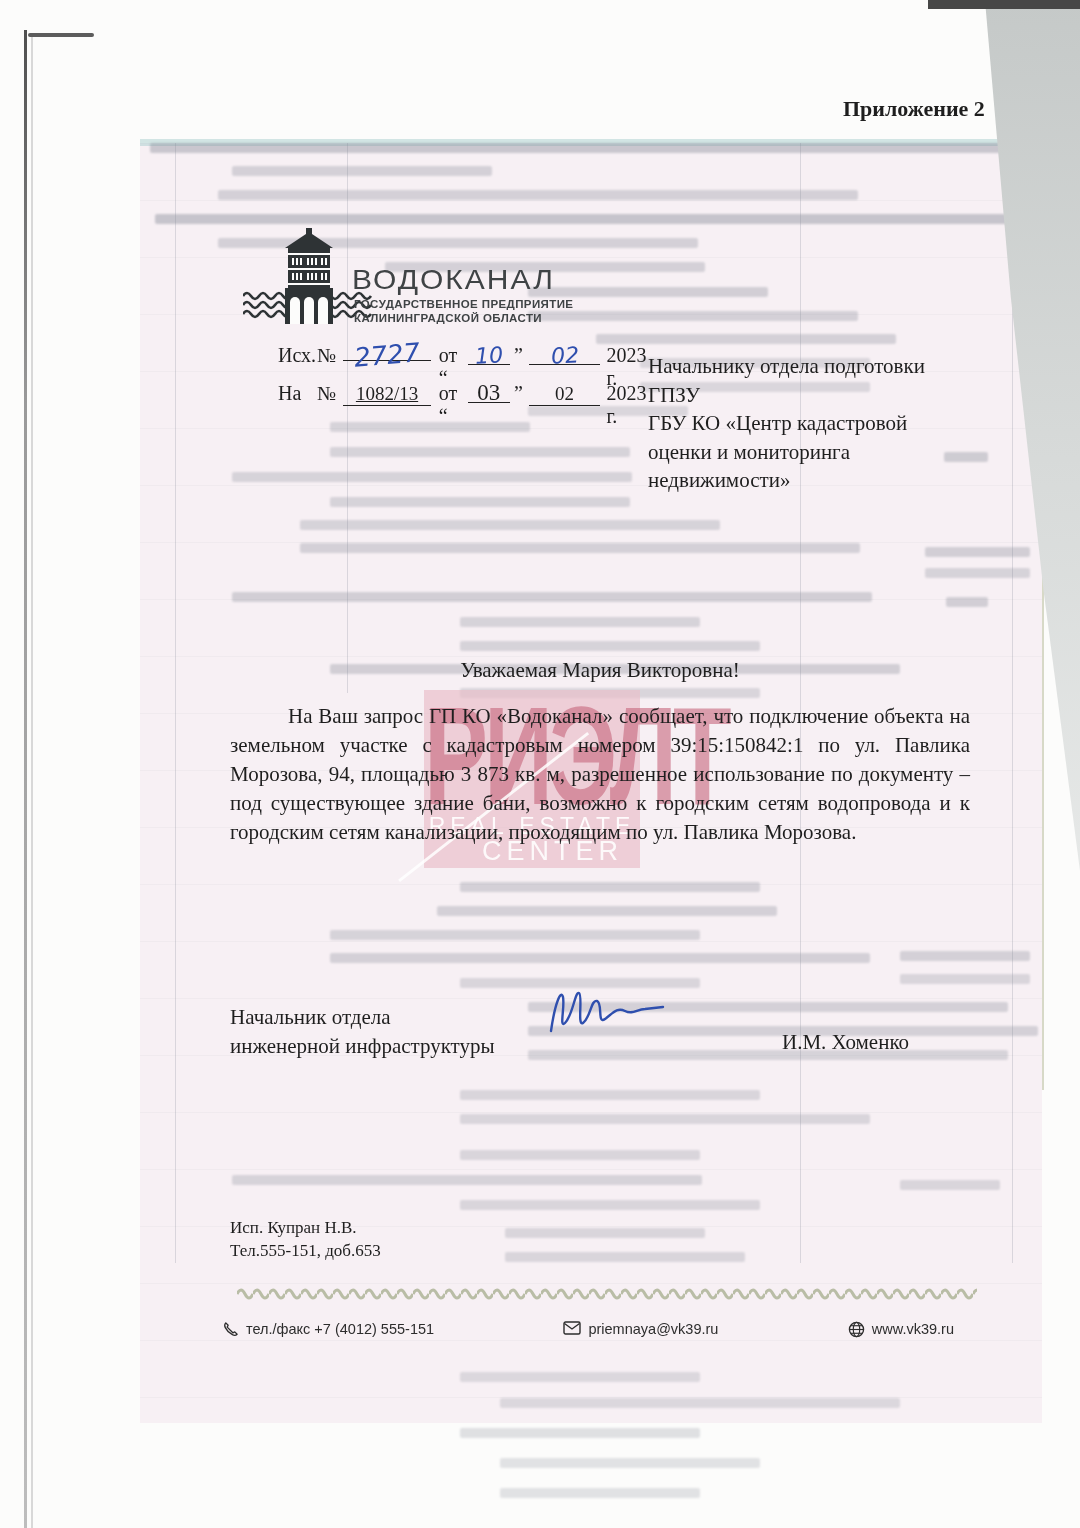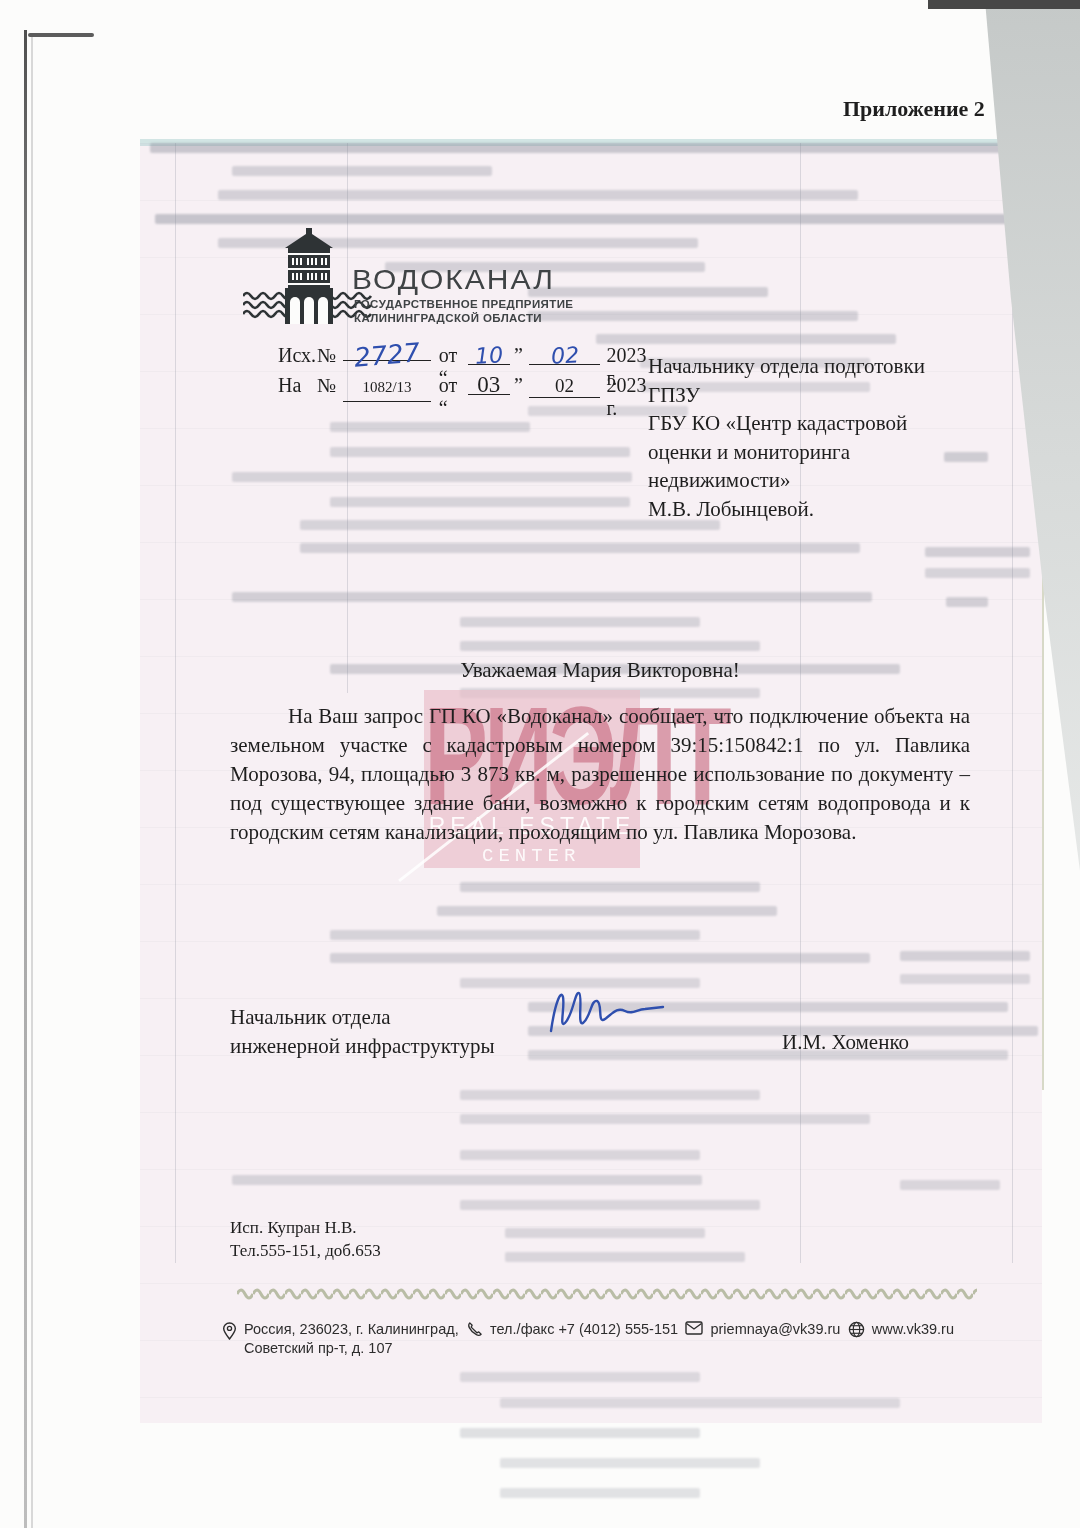--- a/index.html
+++ b/index.html
@@ -26,22 +26,22 @@
   
   .watermark{position:absolute;left:424px;top:690px;width:216px;height:178px;z-index:4;
     background:rgba(233,190,200,.68);overflow:visible;}
   .wm-big{position:absolute;left:0;top:-14px;width:100%;text-align:center;
     font-family:"Liberation Sans",sans-serif;font-weight:700;font-size:96px;
     letter-spacing:-4px;transform:scaleY(1.45);transform-origin:top;
     color:rgba(198,102,124,.60);}
   .wm-l1{position:absolute;left:0;bottom:28px;width:100%;text-align:center;
     font-family:"Liberation Sans",sans-serif;font-size:23px;letter-spacing:5px;
     color:rgba(255,255,255,.92);}
-  .wm-l2{position:absolute;left:58px;bottom:1px;font-family:Liberation Mono, monospace;
-    font-size:19px;letter-spacing:5px;color:rgba(255,255,255,.88);}
+  .wm-l2{position:absolute;left:58px;bottom:1px;font-family:Liberation Sans, sans-serif;
+    font-size:27px;letter-spacing:5px;color:rgba(255,255,255,.88);}
   .wm-slash{position:absolute;left:-24px;bottom:-14px;width:240px;height:3px;
     background:rgba(255,255,255,.85);transform:rotate(-38deg);transform-origin:left bottom;}
   
   .print{z-index:5;font-family:Liberation Serif, serif;}
   .appendix{position:absolute;left:843px;top:96px;width:160px;font-weight:700;font-size:22px;z-index:5;}
   .logo-group{position:absolute;left:243px;top:228px;z-index:5;}
   .org-name{position:absolute;left:352px;top:262px;font-family:"Liberation Sans",sans-serif;
     font-size:30px;letter-spacing:2px;color:#3f4345;transform:scaleY(.95);z-index:5;}
   .org-sub{position:absolute;left:354px;top:298px;font-family:"Liberation Sans",sans-serif;
     font-size:11.5px;font-weight:700;color:#3f4345;line-height:13.5px;letter-spacing:.4px;z-index:5;}
@@ -196,38 +196,37 @@
   <div class="ref-row" style="top:338px;">
     <span class="lbl1">Исх.</span>
     <span class="lbl2">№</span>
     <span class="u" style="width:112px;"><span class="hand hand-num">2727</span></span>
     <span style="margin:0 4px 0 8px;">от “</span>
     <span class="u" style="width:54px;"><span class="hand hand-sm">10</span></span>
     <span style="margin:0 6px 0 4px;">”</span>
     <span class="u" style="width:92px;"><span class="hand hand-sm">02</span></span>
     <span style="margin-left:6px;">2023 г.</span>
   </div>
-  <div class="ref-row" style="top:372px;">
+  <div class="ref-row" style="top:380px;">
     <span class="lbl1">На</span>
     <span class="lbl2">№</span>
-    <span class="u" style="width:112px;font-size:15px;">1082/13</span>
+    <span class="u" style="width:112px;font-size:19px;text-decoration:underline;">1082/13</span>
     <span style="margin:0 4px 0 8px;">от “</span>
     <span class="u" style="width:54px;font-size:23px;">03</span>
     <span style="margin:0 6px 0 4px;">”</span>
     <span class="u" style="width:92px;font-size:19px;">02</span>
     <span style="margin-left:6px;">2023 г.</span>
   </div>
 
   <div class="addressee print">
     <div>Начальнику отдела подготовки</div>
     <div>ГПЗУ</div>
     <div>ГБУ КО «Центр кадастровой</div>
     <div>оценки и мониторинга</div>
     <div>недвижимости»</div>
-    <div>М.В. Лобынцевой.</div>
   </div>
 
   <div class="salutation print">Уважаемая Мария Викторовна!</div>
   <div class="body-par print">На Ваш запрос ГП КО «Водоканал» сообщает, что подключение объекта на земельном участке с кадастровым номером 39:15:150842:1 по ул. Павлика Морозова, 94,  площадью 3 873 кв. м, разрешенное использование по документу – под существующее здание бани, возможно к городским сетям водопровода и к городским сетям канализации, проходящим по ул. Павлика Морозова.</div>
 
   <div class="sig-pos print">
     <div>Начальник отдела</div>
     <div>инженерной инфраструктуры</div>
   </div>
   <div class="sig-scribble print">
@@ -248,30 +247,20 @@
         <pattern id="wv" width="16" height="14" patternUnits="userSpaceOnUse">
           <path d="M0 8 Q4 0 8 8 Q12 16 16 8" fill="none" stroke="#b9bda6" stroke-width="3"></path>
         </pattern>
       </defs>
       <rect x="0" y="0" width="740" height="14" fill="url(#wv)"></rect>
     </svg>
   </div>
 
   <div class="footer">
     <div class="footer-item">
-      <svg width="15" height="20" viewBox="0 0 16 20">
-        <path d="M8 1.5 C4.3 1.5 1.8 4.2 1.8 7.4 C1.8 10.8 8 18.5 8 18.5 C8 18.5 14.2 10.8 14.2 7.4 C14.2 4.2 11.7 1.5 8 1.5 Z" fill="none" stroke="#2d2d2d" stroke-width="1.5"></path>
-        <circle cx="8" cy="7.2" r="2.2" fill="none" stroke="#2d2d2d" stroke-width="1.4"></circle>
-      </svg>
-      <div>
-        <div>Россия, 236023, г. Калининград,</div>
-        <div>Советский пр-т, д. 107</div>
-      </div>
-    </div>
-    <div class="footer-item">
       <svg width="17" height="17" viewBox="0 0 18 18">
         <path d="M4 2 C2.5 3.5 2.5 5 3.5 7 C5 10 8 13 11 14.5 C13 15.5 14.5 15.5 16 14 L13.5 11.5 L11.5 12.5 L5.5 6.5 L6.5 4.5 Z" fill="none" stroke="#2d2d2d" stroke-width="1.4" stroke-linejoin="round"></path>
       </svg>
       <div>тел./факс +7 (4012) 555-151</div>
     </div>
     <div class="footer-item">
       <svg width="18" height="14" viewBox="0 0 18 14">
         <rect x="1" y="1" width="16" height="12" rx="1.5" fill="none" stroke="#2d2d2d" stroke-width="1.4"></rect>
         <path d="M1.5 2.5 L9 8 L16.5 2.5" fill="none" stroke="#2d2d2d" stroke-width="1.4"></path>
       </svg>

